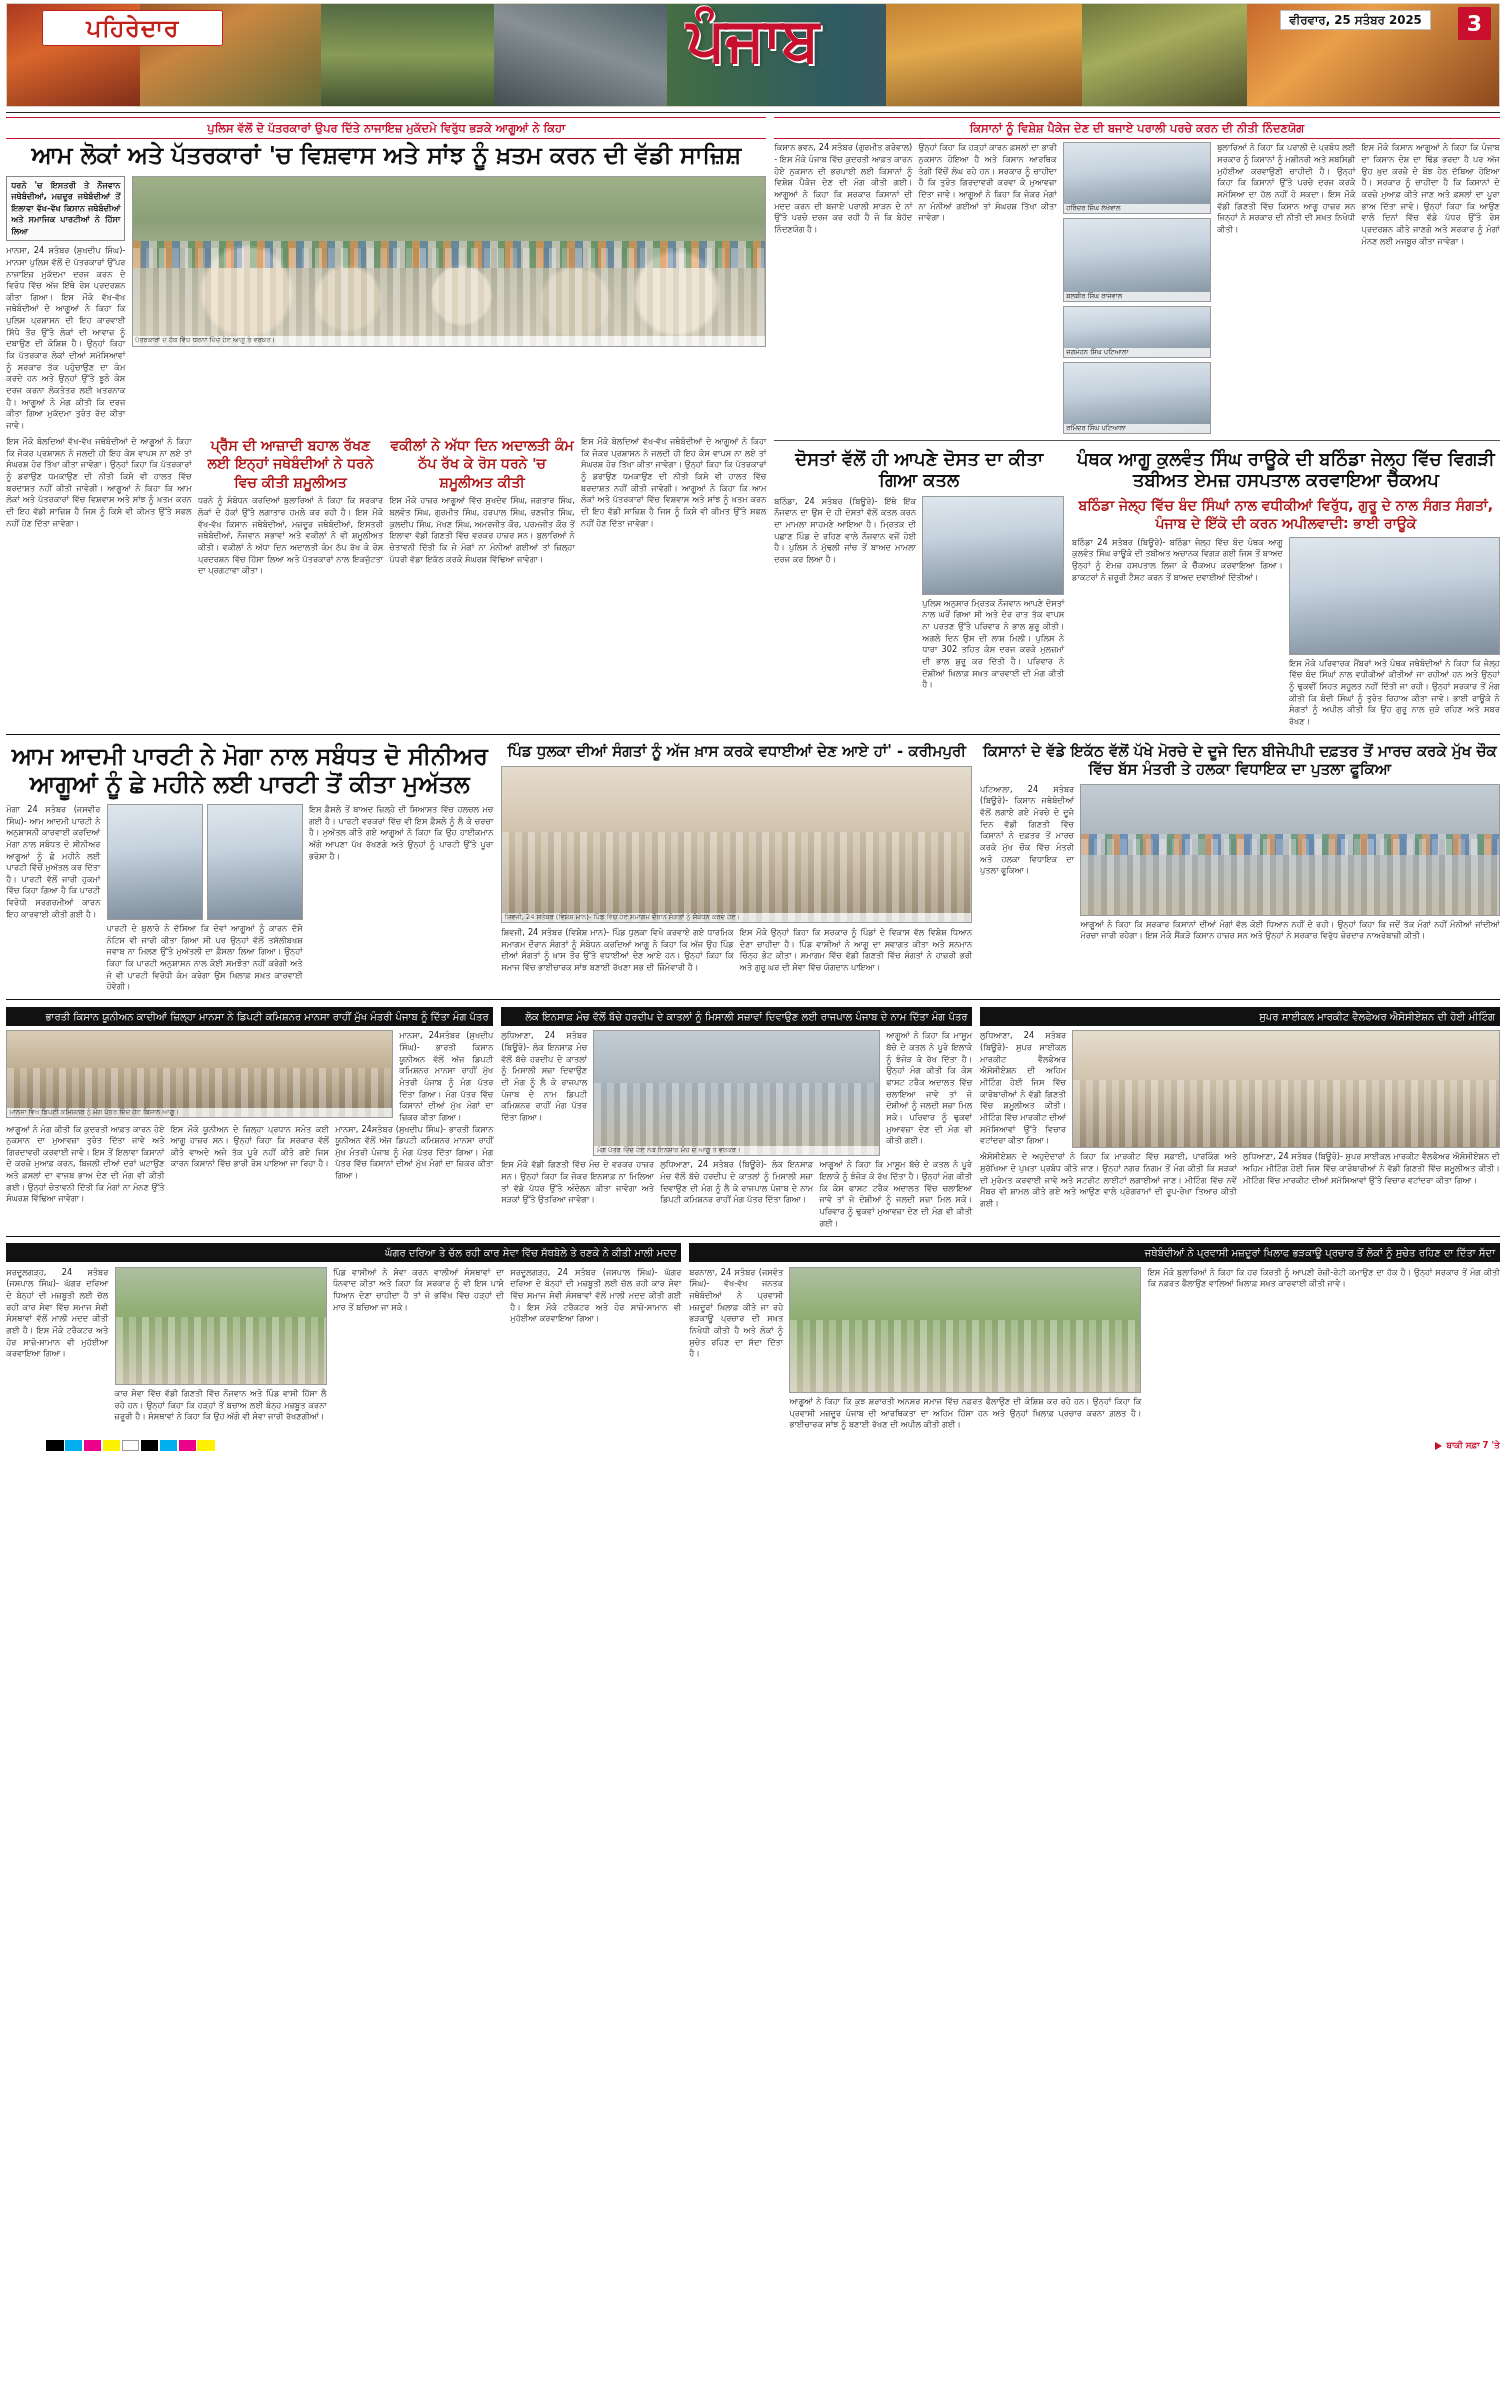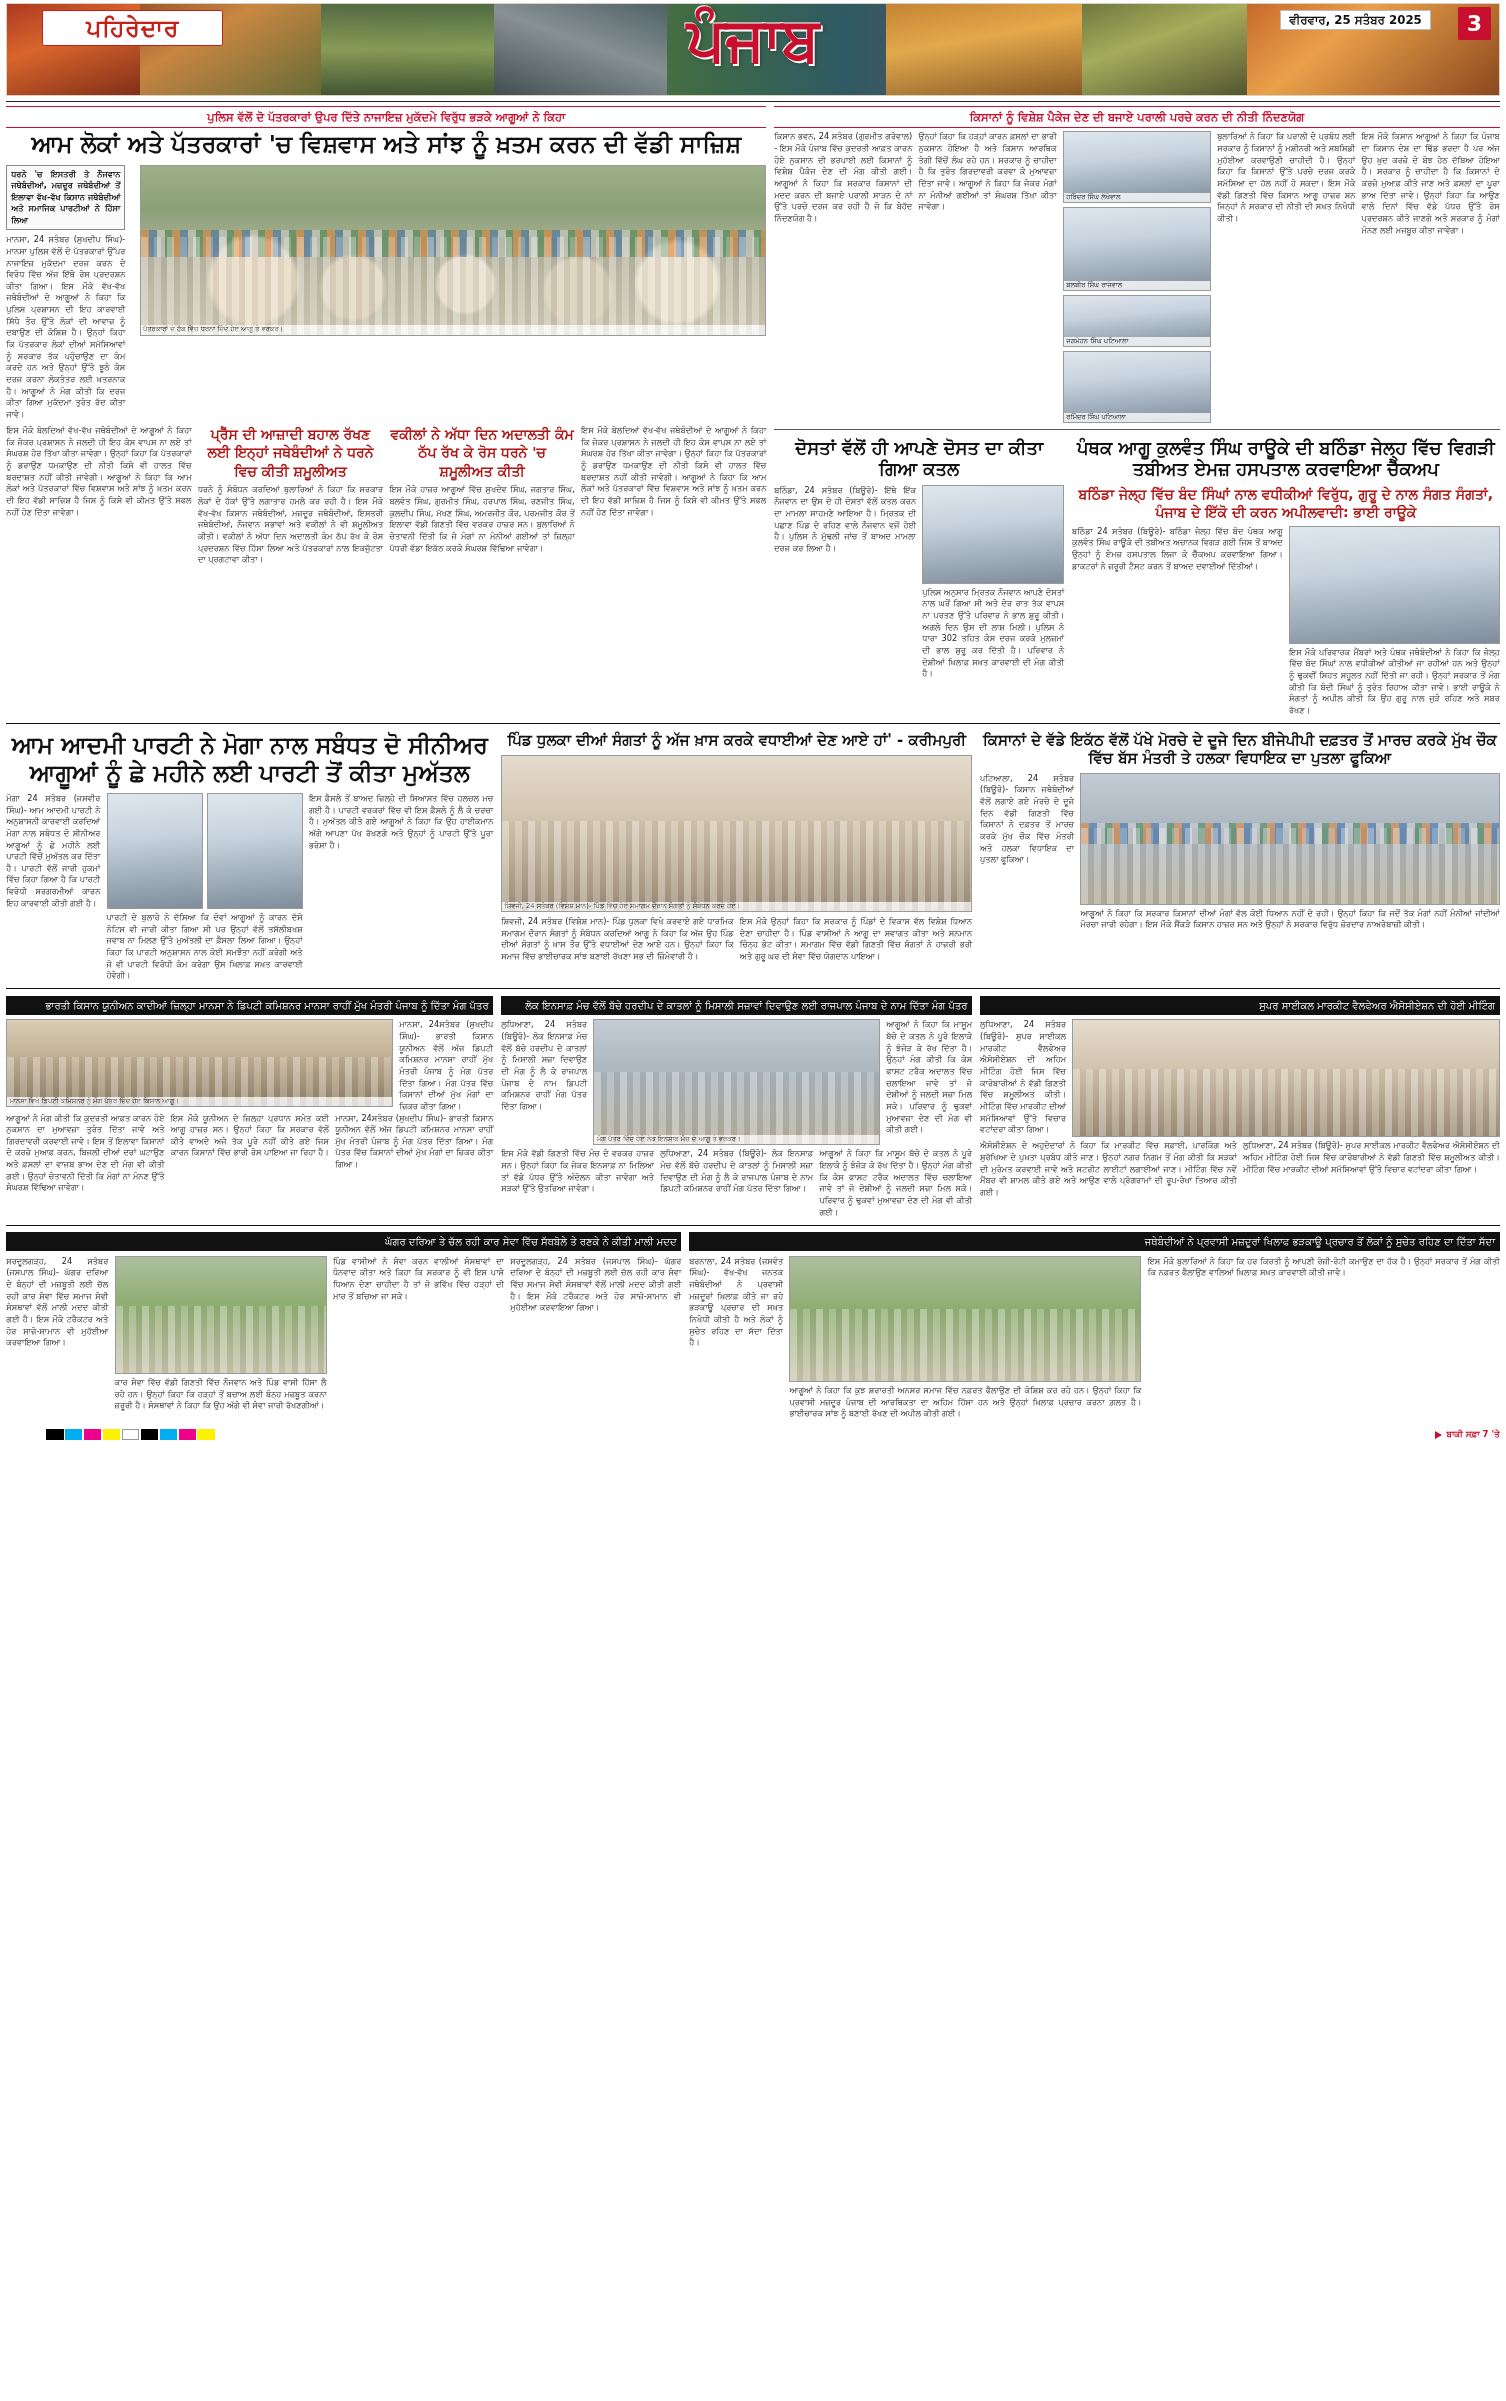--- a/index.html
+++ b/index.html
@@ -7,21 +7,21 @@
   body {
     width:1506px;
     font-family:"DejaVu Sans","Liberation Sans",sans-serif;
     color:#111;
   }
   .page { width:1506px; position:relative; background:#fff; padding:0 6.3px 0 6.3px; }
 
   
   .masthead {
     position:relative;
-    height:93px;
+    height:104px;
     margin:3.1px 0 4.7px 0;
     background:linear-gradient(90deg,#7a2d1b 0%,#a8412a 8%,#c76b3a 16%,#8a5a2c 26%,#6b7a3a 36%,#3f6b46 46%,#2f5a63 56%,#56545f 66%,#8a5f3a 76%,#b4582f 86%,#8c2f1f 100%);
     overflow:hidden;
     border:0.8px solid #d8d2c4;
   }
   .mh-photo { position:absolute; top:0; bottom:0; opacity:.92; }
   .mh-p1 { left:0; width:133px; background:linear-gradient(160deg,#b03a22,#e06a2c 40%,#7d2c18); }
   .mh-p2 { left:133px; width:181px; background:linear-gradient(150deg,#9a5a2a,#c98a42 35%,#5f6b37); }
   .mh-p3 { left:314px; width:173px; background:linear-gradient(180deg,#4d6b44,#86a05a 50%,#3c5433); }
   .mh-p4 { left:487px; width:173px; background:linear-gradient(200deg,#50606a,#8a939b 45%,#3e4a52); }
@@ -95,21 +95,21 @@
     position:absolute; left:0; right:0; bottom:0;
     background:rgba(255,255,255,.78); font-size:6.7px; padding:0.8px 2.4px;
     color:#222; line-height:1.15;
   }
   .ph-crowd { background:
       radial-gradient(circle at 18% 68%, #e6d9c2 0 8%, transparent 9%),
       radial-gradient(circle at 34% 72%, #dcd2bb 0 7%, transparent 8%),
       radial-gradient(circle at 52% 70%, #e3dac6 0 8%, transparent 9%),
       radial-gradient(circle at 70% 74%, #d6cdb6 0 7%, transparent 8%),
       radial-gradient(circle at 86% 69%, #e8dfcb 0 7%, transparent 8%),
-      linear-gradient(180deg,#9fb089 0%,#8aa077 26%,#b9b7a2 55%,#cfc9b4 100%); margin-left: 8px;
+      linear-gradient(180deg,#9fb089 0%,#8aa077 26%,#b9b7a2 55%,#cfc9b4 100%);
   }
   .ph-portrait { background:linear-gradient(175deg,#dfe7ee 0%,#c6d2dd 38%,#7f8d9c 100%); }
   .ph-indoor { background:linear-gradient(180deg,#d9cdb6 0%,#bfae92 45%,#8e7f66 100%); }
   .ph-field { background:linear-gradient(180deg,#aebfa0 0%,#8fae72 40%,#c9c3ac 100%); }
   .ph-hall { background:linear-gradient(180deg,#e6dccd 0%,#cdbfa8 50%,#9d8e77 100%); }
   .ph-street { background:linear-gradient(180deg,#c3ccd4 0%,#a9b4bd 45%,#b5ae9a 100%); }
   .figure-people::after {
     content:""; position:absolute; left:0; right:0; bottom:0; height:58%;
     background:
       repeating-linear-gradient(90deg, rgba(255,255,255,.55) 0 7px, rgba(0,0,0,.05) 7px 12.6px,

